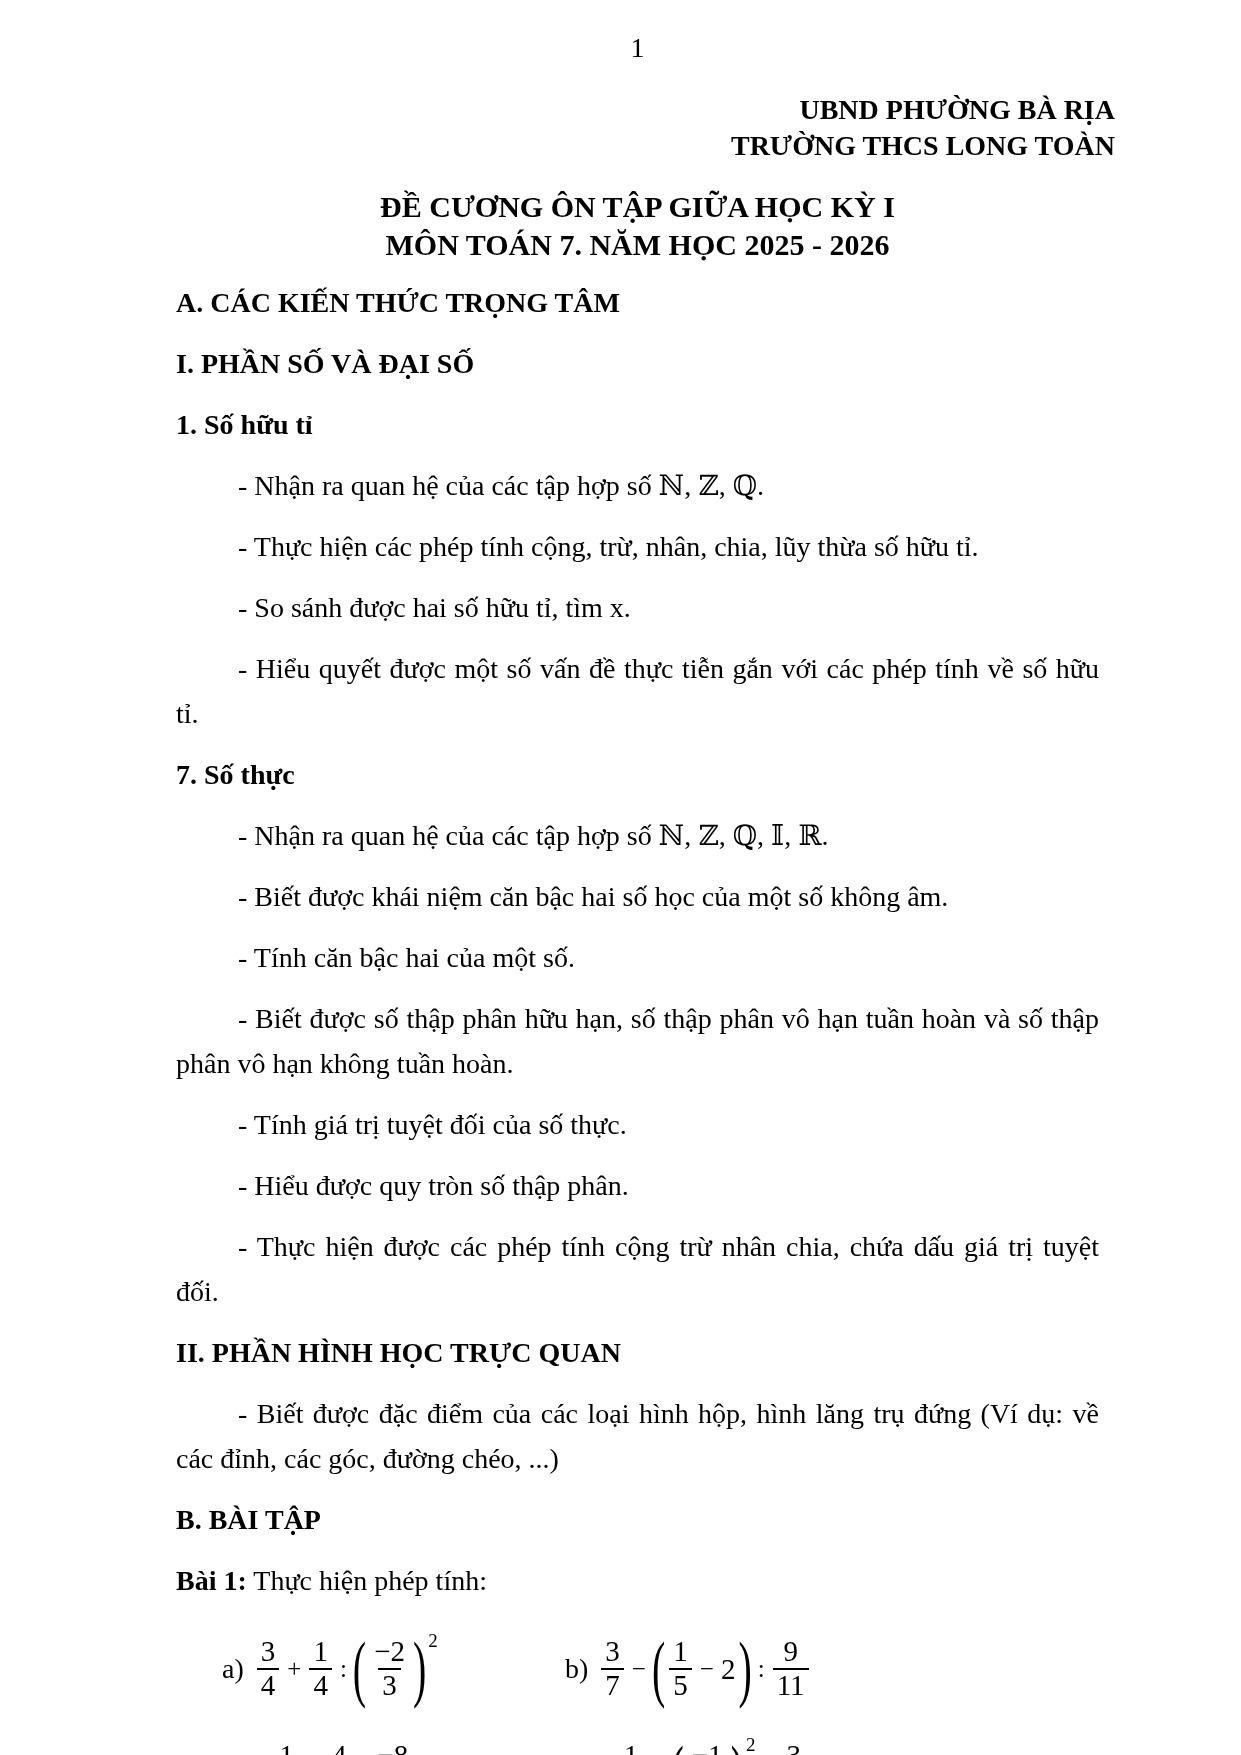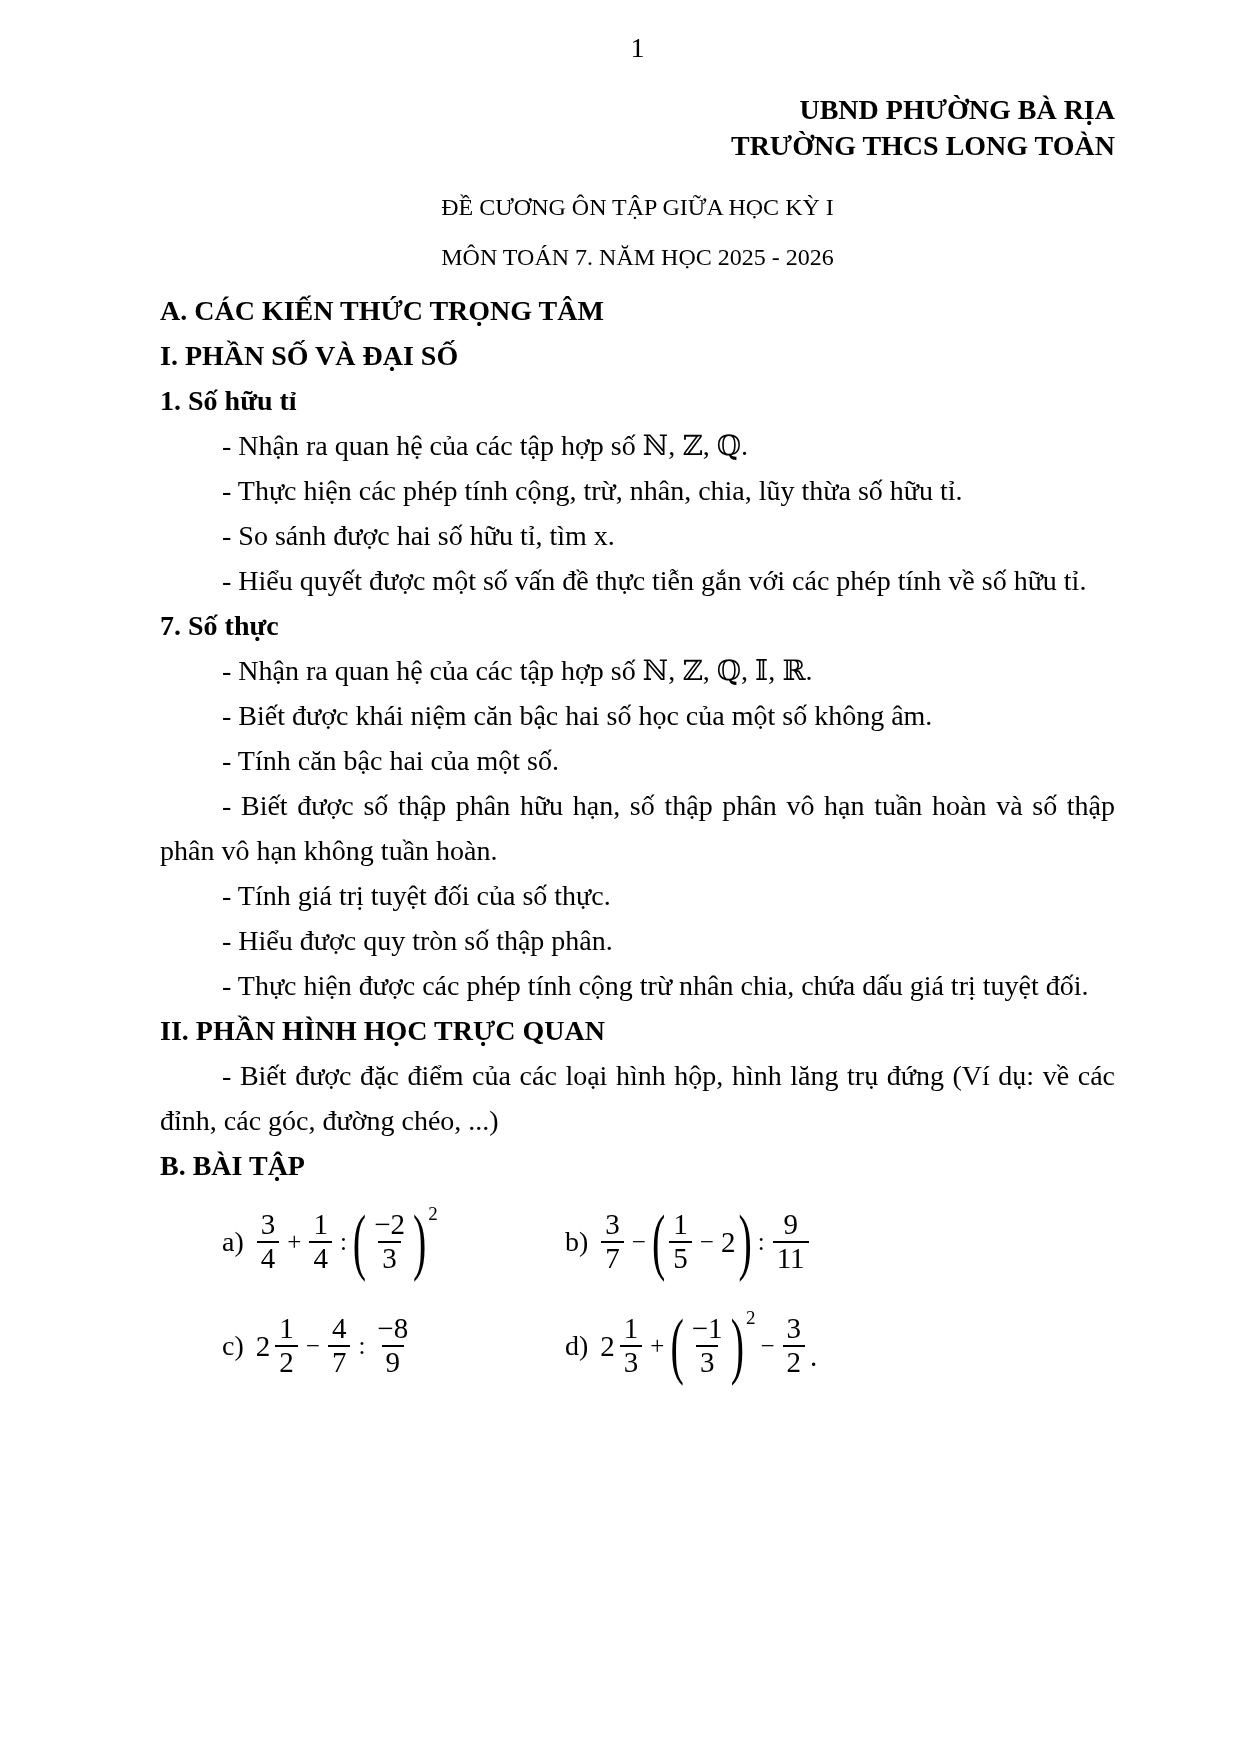--- a/index.html
+++ b/index.html
@@ -13,23 +13,23 @@
     overflow:hidden;
   }
   .pagenum{
     margin-top:28px;
     text-align:center;
     font-size:28px;line-height:40px;
   }
   .org{margin-top:24px;}
   .org p{margin:0;font-weight:bold;font-size:28px;line-height:36px;text-align:right;}
   .titles{margin-top:24px;text-align:center;}
-  .titles p{margin:12px;font-weight:normal;font-size:24px;line-height:38px;}
+  .titles p{margin:0;font-weight:bold;font-size:30px;line-height:38px;}
   .bodytext p, .bodytext div.h{
-    margin:0;font-size:28px;line-height:45px;
+    margin:16px;font-size:28px;line-height:45px;
   }
   .h{font-weight:bold;}
   .sec-a{margin-top:48px;}
   .para{
     text-align:justify;
     text-indent:62px;
   }
   .s1-items p:nth-child(5){word-spacing:-1.6px;}
   .lead-bold{font-weight:bold;}
   
@@ -91,20 +91,21 @@
     </div>
 
     <div class="h">II. PHẦN HÌNH HỌC TRỰC QUAN</div>
 
     <div class="p2-items">
       <p class="para">- Biết được đặc điểm của các loại hình hộp, hình lăng trụ đứng (Ví dụ: về các đỉnh, các góc, đường chéo, ...)</p>
     </div>
 
     <div class="h">B. BÀI TẬP</div>
 
+    <p><span class="lead-bold">Bài 1:</span><span> Thực hiện phép tính:</span></p>
 
     <div class="math-row">
       <div class="math-cell cell-left">
         <span class="expr">
           <span class="tag">a)</span>
           <span class="mtoks">
               <span class="frac">
                 <span class="num">3</span>
                 <span class="den">4</span>
               </span>

